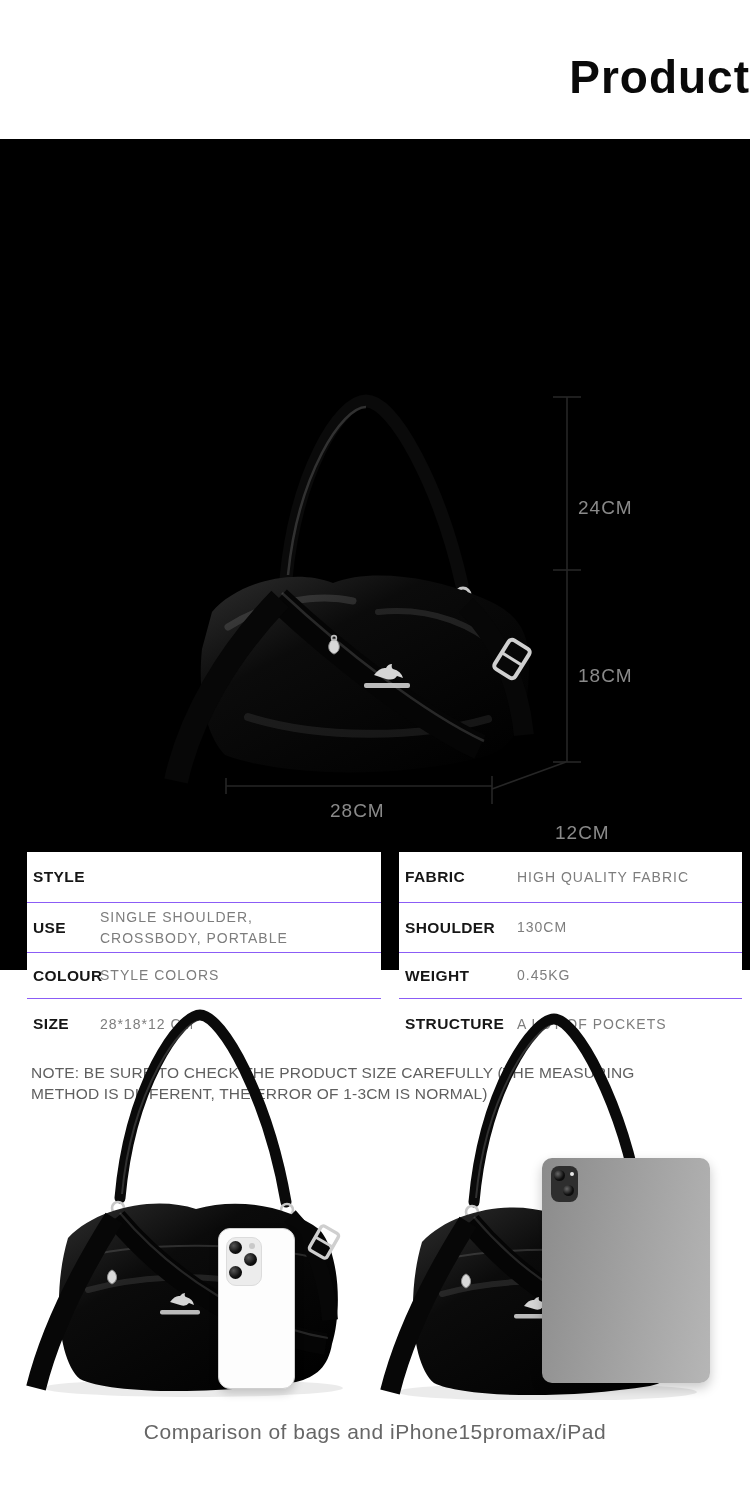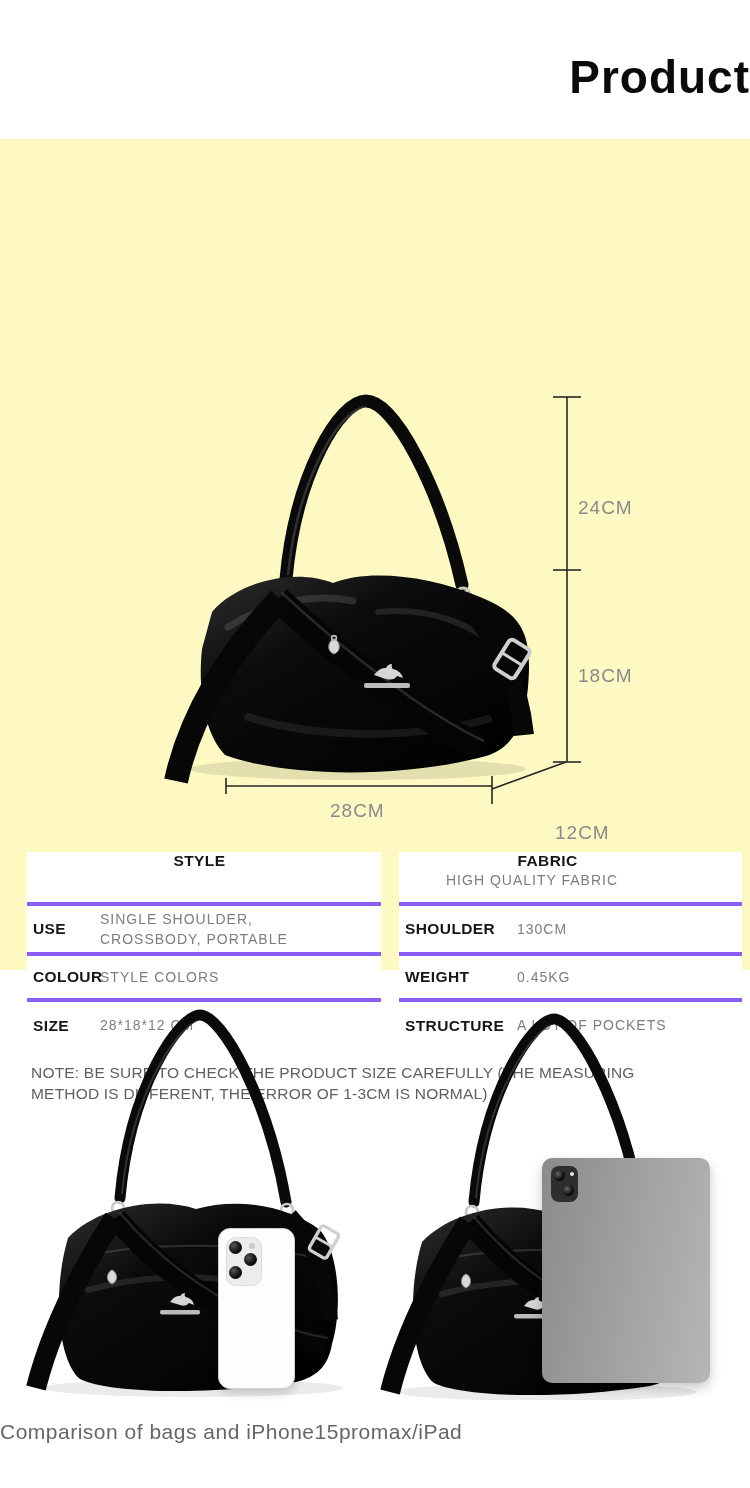--- a/index.html
+++ b/index.html
@@ -9,21 +9,21 @@
     font-family:"Liberation Sans",sans-serif;
   }
   
   .page-title{
     position:absolute;top:50px;left:0;width:750px;text-align:right;
     font-size:46px;font-weight:bold;color:#0a0a0a;letter-spacing:1px;margin:0;
   }
   
   .gray-block{
     position:absolute;top:139px;left:0;width:750px;height:831px;
-    background:#fef9c3;
+    background:#000000;
     text-decoration:underline;
   }
   .photo-svg{position:absolute;left:128px;top:248px;width:440px;height:410px;}
   .dim-lines{position:absolute;left:0;top:139px;width:750px;height:831px;}
   .dim-label{
     position:absolute;color:#8a8a8a;font-size:19px;letter-spacing:1px;white-space:nowrap;
   }
   .dim-24{left:578px;top:358px;}
   .dim-18{left:578px;top:526px;}
   .dim-12{left:555px;top:640px;margin-top:43px;}
@@ -31,25 +31,25 @@
   
   .spec-panel{
     position:absolute;top:713px;height:197px;background:#ffffff;
   }
   .spec-panel.left{left:27px;width:354px;}
   .spec-panel.right{left:387px;width:343px;margin-left:12px;}
   .spec-row{
     display:flex;align-items:center;box-sizing:border-box;
     padding-left:6px;
   }
-  .spec-row.h1{height:50px;flex-direction:column;}
+  .spec-row.h1{height:50px;}
   .spec-row.h2{height:50px;}
   .spec-row.h3{height:46px;}
   .spec-row.h4{height:51px;}
-  .spec-row + .spec-row{border-top:4px solid #8b5cf6;}
+  .spec-row + .spec-row{border-top:1px solid #8b5cf6;}
   .spec-label{
     flex:0 0 auto;font-size:15.5px;font-weight:600;color:#161616;letter-spacing:.4px;
   }
   .spec-panel.left  .spec-label{width:67px;}
   .spec-panel.right .spec-label{width:112px;}
   .spec-value{
     font-size:14px;color:#7d7d7d;letter-spacing:1px;line-height:1.45;
     width:255px;
   }
   
@@ -79,21 +79,21 @@
     border-radius:10px;box-shadow:0 5px 12px rgba(0,0,0,.22);
   }
   .ipad-camera{
     position:absolute;left:9px;top:8px;width:27px;height:36px;border-radius:8px;
     background:#2e2e2e;
   }
   .ipad-lens1{position:absolute;left:3px;top:4px;width:11px;height:11px;border-radius:50%;background:radial-gradient(circle at 35% 35%, #666 0%, #0c0c0c 60%);}
   .ipad-lens2{position:absolute;left:12px;top:19px;width:11px;height:11px;border-radius:50%;background:radial-gradient(circle at 35% 35%, #666 0%, #0c0c0c 60%);}
   .ipad-dot{position:absolute;left:19px;top:6px;width:4px;height:4px;border-radius:50%;background:#e8e8e8;}
   .comparison-caption{
-    position:absolute;left:0;top:1420px;width:750px;margin:0;text-align:left;
+    position:absolute;left:0;top:1420px;width:750px;margin:0;text-align:center;
     font-size:21px;color:#666666;letter-spacing:.5px;
   }
 </style>
 </head>
 <body>
 
 <div class="canvas">
 
   <h1 class="page-title">Product</h1>
 

